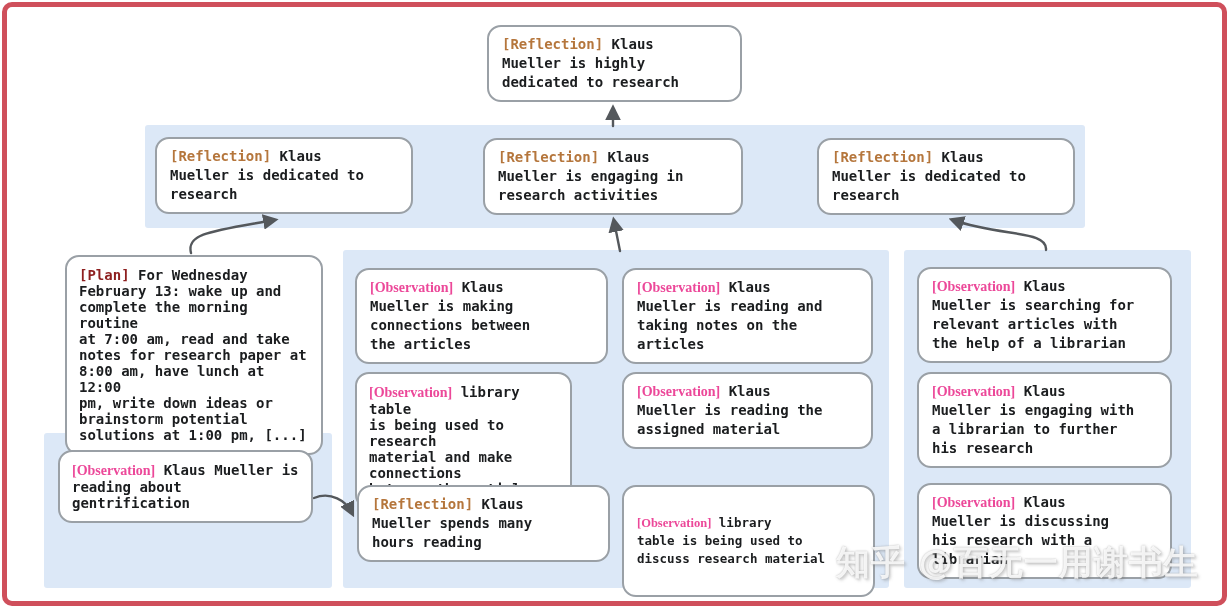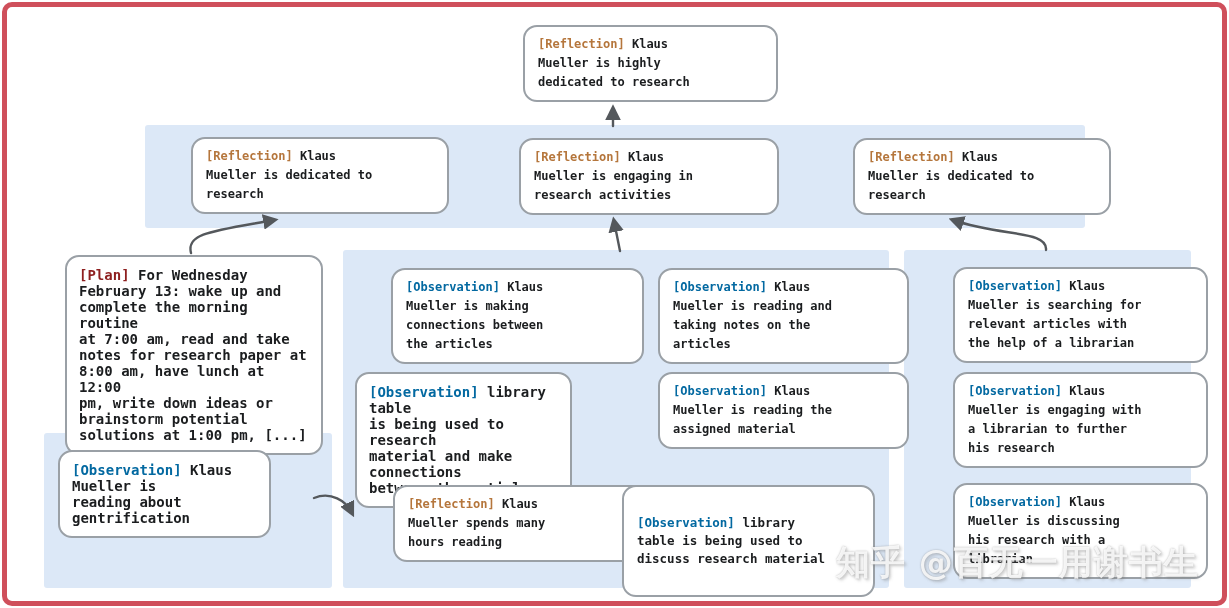--- a/index.html
+++ b/index.html
@@ -12,26 +12,26 @@
     position:absolute;inset:2px;border:5px solid #cf4f5b;border-radius:10px;
     pointer-events:none;z-index:6;
   }
   .panel{position:absolute;background:#dce8f7;border-radius:3px;z-index:1;}
   #arrows{position:absolute;left:0;top:0;z-index:2;pointer-events:none;}
   .node{
     position:absolute;background:#ffffff;border:2.5px solid #9aa0a6;border-radius:14px;
     color:#1b1d1f;font-weight:bold;z-index:3;box-sizing:border-box;
   }
   .node .txt{white-space:pre-line;}
-  .t-lg{font-size:12px;line-height:19px;padding:8px 13px;margin-left:36px;}
+  .t-lg{font-size:14px;line-height:19px;padding:8px 13px;}
   .t-md{font-size:12.5px;line-height:18px;padding:27px 13px;}
   .t-sm{font-size:14px;line-height:16px;padding:10px 12px;}
   .tag{font-weight:bold;}
   .tag.ref{color:#b5763c;}
-  .tag.obs{color:#0369a1;}
+  .tag.obs{color:#ec4899;font-family:Liberation Serif, serif;}
   .tag.plan{color:#8e1f1f;}
   #watermark{
     position:absolute;left:836px;top:531px;z-index:5;
     font-family:"DejaVu Sans",sans-serif;font-weight:700;
     font-size:34px;letter-spacing:1px;
     color:rgba(255,255,255,0.85);
     text-shadow:0 0 2px rgba(120,120,120,0.55),2px 2px 3px rgba(120,120,120,0.35);
     white-space:nowrap;
     margin-top:9px;
   }
@@ -78,21 +78,21 @@
   <div class="node t-sm" style="left:65px;top:255px;width:258px"><span class="tag plan">[Plan]</span> <span class="txt">For Wednesday
 February 13: wake up and
 complete the morning routine
 at 7:00 am, read and take
 notes for research paper at
 8:00 am, have lunch at 12:00
 pm, write down ideas or
 brainstorm potential
 solutions at 1:00 pm, [...]</span></div>
 
-  <div class="node t-sm" style="left:58px;top:450px;width:213px"><span class="tag obs">[Observation]</span> <span class="txt">Klaus Mueller is
+  <div class="node t-sm" style="left:58px;top:450px;width:255px"><span class="tag obs">[Observation]</span> <span class="txt">Klaus Mueller is
 reading about gentrification</span></div>
 
   <div class="node t-lg" style="left:355px;top:268px;width:253px"><span class="tag obs">[Observation]</span> <span class="txt">Klaus
 Mueller is making
 connections between
 the articles</span></div>
   <div class="node t-sm" style="left:355px;top:372px;width:217px"><span class="tag obs">[Observation]</span> <span class="txt">library table
 is being used to research
 material and make connections
 between the articles</span></div>

